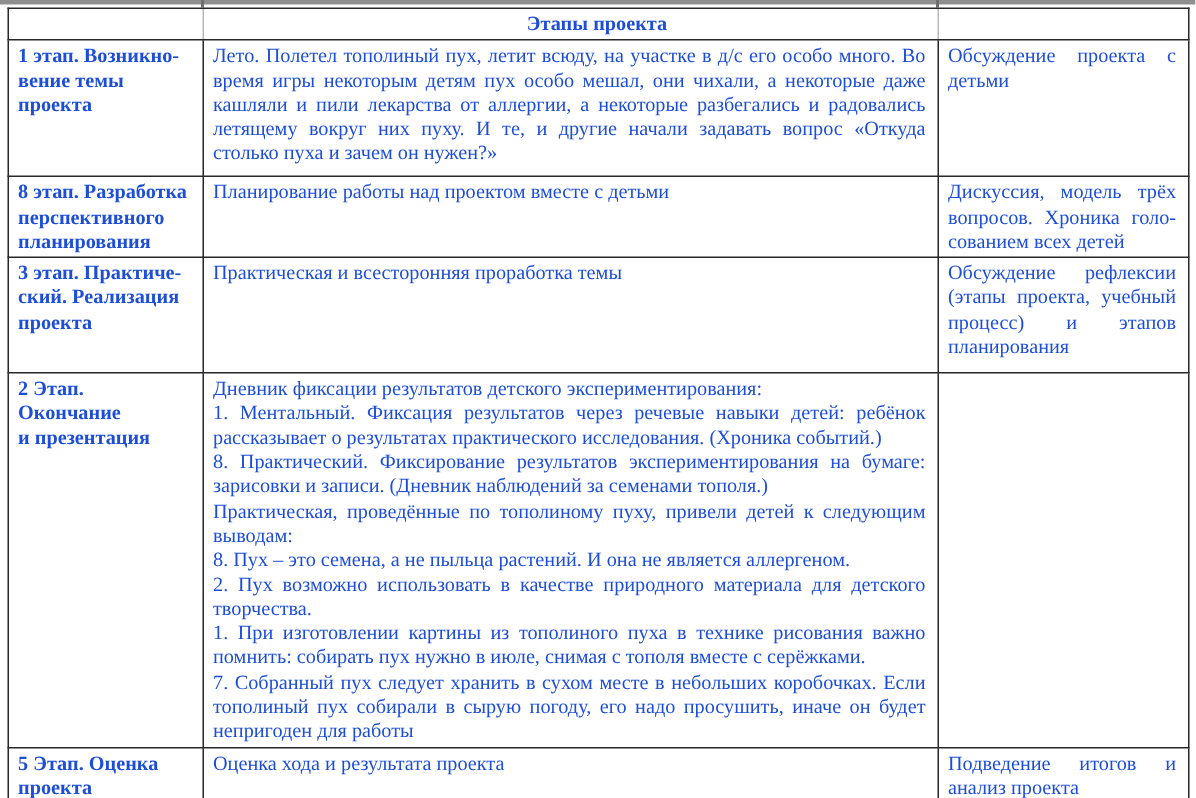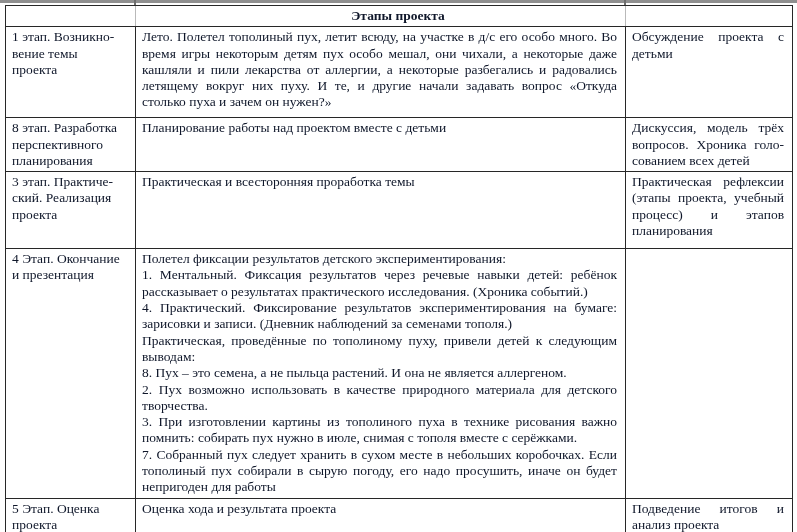--- a/index.html
+++ b/index.html
@@ -14,38 +14,38 @@
   .tick-2 { left:624px; }
 
   table.stages {
     position:absolute; top:5px; left:5px; width:787px;
     border-collapse:collapse; table-layout:fixed;
   }
   table.stages td {
     border:1.5px solid #272727;
     vertical-align:top;
     font-size:13.5px; line-height:16.3px;
-    color:#0f172a;
+    color:#1d4ed8;
     padding:2px 8px 2px 6px;
   }
   td.header-cell {
     position:relative;
     text-align:center; font-weight:bold;
     height:15px; padding:1px 0 2px 0;
   }
   .header-divider { position:absolute; top:0; bottom:0; width:1px; background:#b9b9b9; }
   .hd-1 { left:129px; }
   .hd-2 { left:619px; }
 
   col.c-stage   { width:130px; }
   col.c-content { width:490px; }
   col.c-methods { width:167px; }
 
   td.stage {
-    font-weight:normal;
+    font-weight:bold;
     white-space:pre-line;
     padding-left:5px; padding-right:4px;
   }
   td.content p { margin:0; text-align:justify; }
   td.methods { text-align:justify; }
 
   tr.row-0 { height:91px; }
   tr.row-1 { height:52px; }
   tr.row-2 { height:77px; }
   tr.row-3 { height:246px; }
@@ -91,33 +91,33 @@
         </td>
         <td class="methods">Дискуссия, модель трёх вопросов. Хроника голо­сованием всех детей</td>
       </tr>
       <tr class="row-2">
         <td class="stage">3 этап. Практиче-
 ский. Реализация
 проекта</td>
         <td class="content">
           <p>Практическая и всесторонняя проработка темы</p>
         </td>
-        <td class="methods">Практическая рефлексии (этапы проекта, учебный процесс) и этапов планирования</td>
+        <td class="methods">Обсуждение рефлексии (этапы проекта, учебный процесс) и этапов планирования</td>
       </tr>
       <tr class="row-3">
-        <td class="stage">4 Этап. Окончание
+        <td class="stage">2 Этап. Окончание
 и презентация</td>
         <td class="content">
-          <p>Полетел фиксации результатов детского экспериментирования:</p>
+          <p>Дневник фиксации результатов детского экспериментирования:</p>
           <p>1. Ментальный. Фиксация результатов через речевые навыки детей: ребёнок рассказывает о результатах практического исследования. (Хроника событий.)</p>
-          <p>4. Практический. Фиксирование результатов экспериментирования на бумаге: зарисовки и записи. (Дневник наблюдений за семенами тополя.)</p>
+          <p>8. Практический. Фиксирование результатов экспериментирования на бумаге: зарисовки и записи. (Дневник наблюдений за семенами тополя.)</p>
           <p>Практическая, проведённые по тополиному пуху, привели детей к следующим выводам:</p>
           <p>8. Пух – это семена, а не пыльца растений. И она не является аллергеном.</p>
           <p>2. Пух возможно использовать в качестве природного материала для детского творчества.</p>
-          <p>3. При изготовлении картины из тополиного пуха в технике рисования важно помнить: собирать пух нужно в июле, снимая с тополя вместе с серёжками.</p>
+          <p>1. При изготовлении картины из тополиного пуха в технике рисования важно помнить: собирать пух нужно в июле, снимая с тополя вместе с серёжками.</p>
           <p>7. Собранный пух следует хранить в сухом месте в небольших коробочках. Если тополиный пух собирали в сырую погоду, его надо просушить, иначе он будет непригоден для работы</p>
         </td>
         <td class="methods"></td>
       </tr>
       <tr class="row-4">
         <td class="stage">5 Этап. Оценка
 проекта</td>
         <td class="content">
           <p>Оценка хода и результата проекта</p>
         </td>

